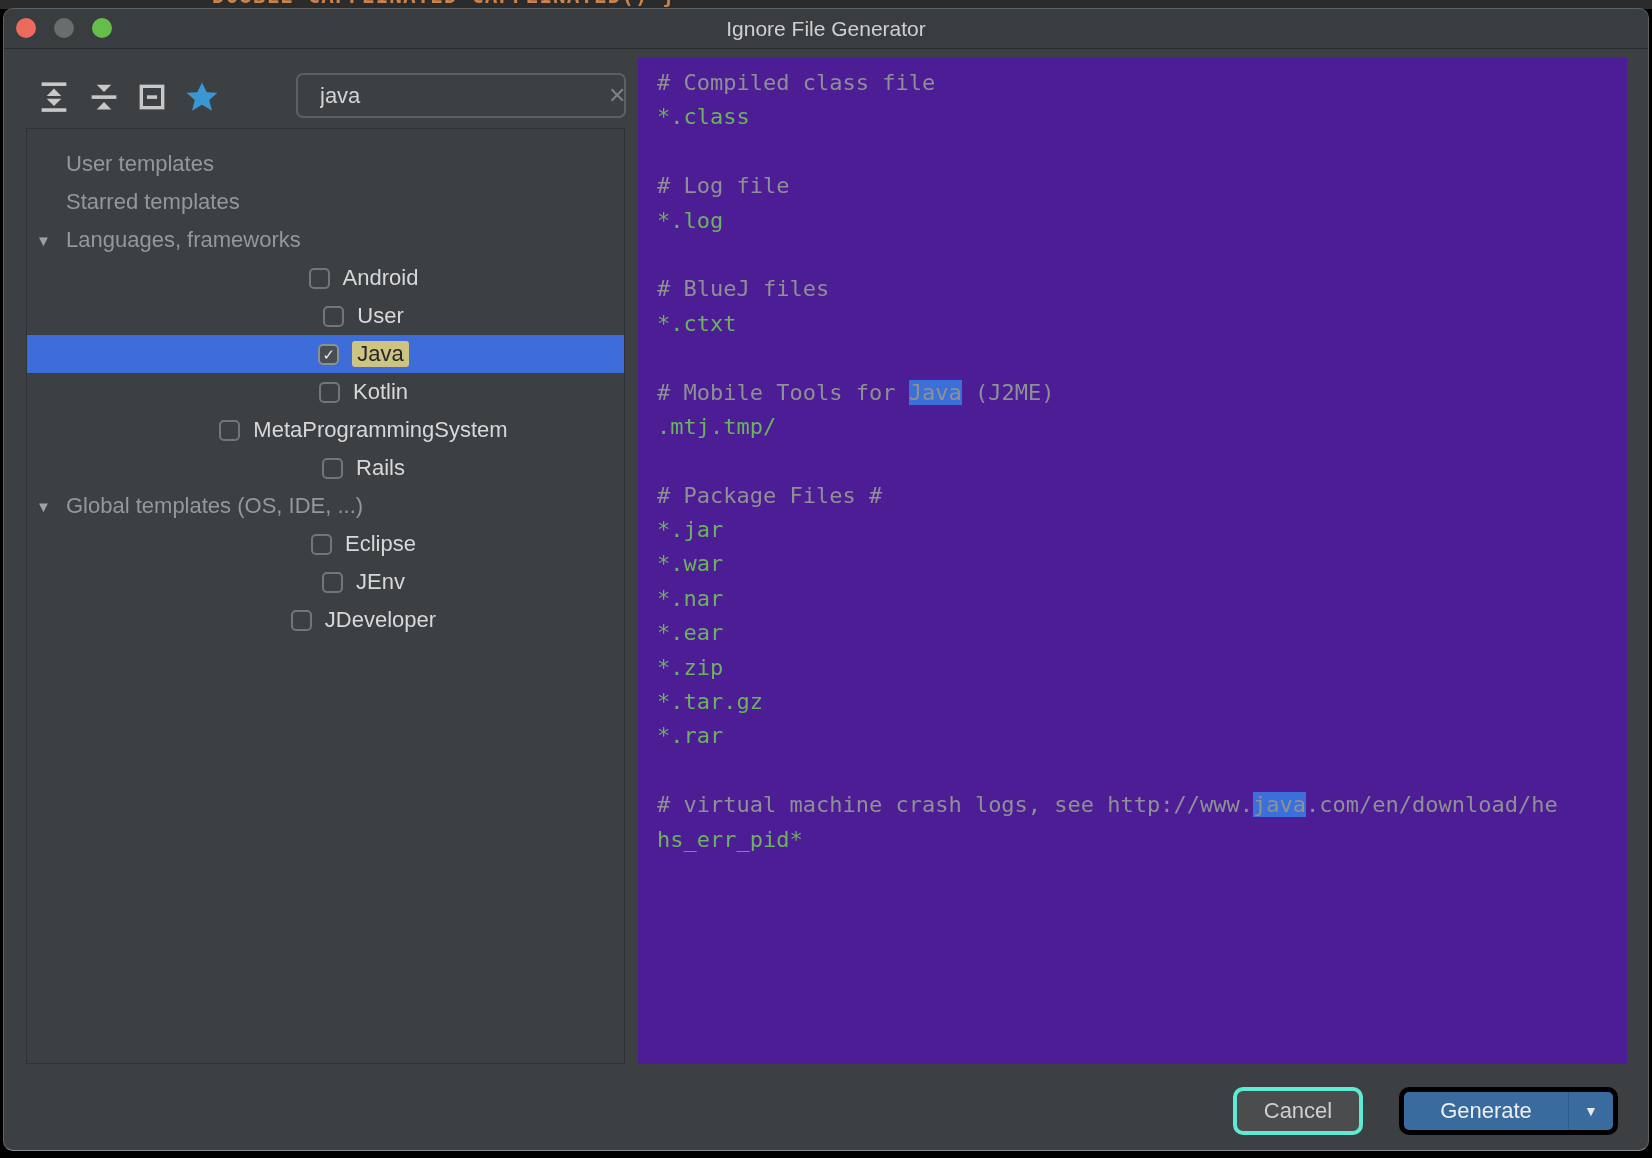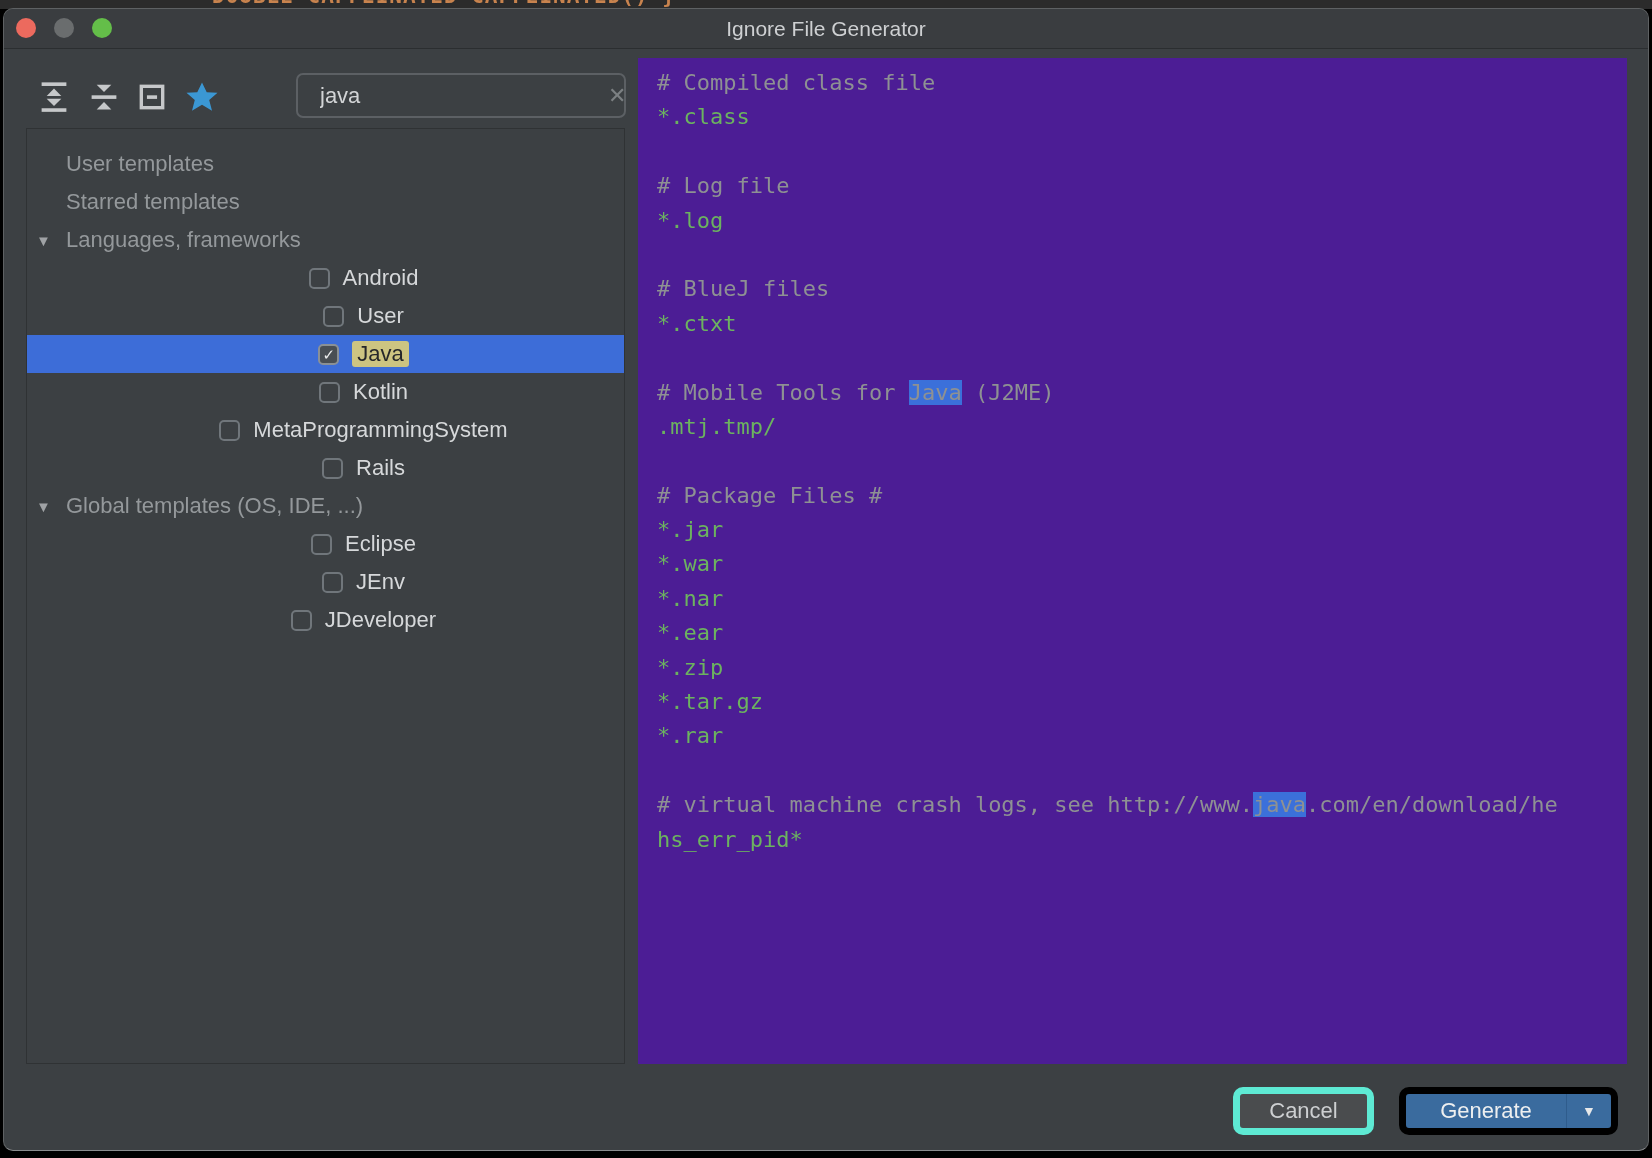--- a/index.html
+++ b/index.html
@@ -42,22 +42,22 @@
   .code { position:absolute; left:634px; top:49px; width:989px; height:1006px; background:#4c1d95;
           padding:8px 0 0 19px; overflow:hidden; font-family:"DejaVu Sans Mono",monospace;
           font-size:22px; line-height:34.4px; white-space:pre; }
   .cl { height:34.4px; }
   .comment { color:var(--comment-gray); }
   .pattern { color:var(--pattern-green); }
   .hl { background:var(--match-blue); }
 
   .btn { position:absolute; top:1078px; height:48px; border-radius:10px; font-size:22px;
          display:flex; align-items:center; justify-content:center; cursor:default; }
-  .btn-cancel { left:1229px; width:141px; background:#4a4c4e; border:7px solid #5eead4; color:#cdcfd1; }
-  .btn-generate { left:1395px; width:219px; background:var(--generate-blue); border:7px solid #000000; color:#edeff0; padding:0; }
+  .btn-cancel { left:1229px; width:130px; background:#4a4c4e; border:4px solid #5eead4; color:#cdcfd1; }
+  .btn-generate { left:1395px; width:219px; background:var(--generate-blue); border:5px solid #000000; color:#edeff0; padding:0; }
   .gen-main { flex:1; text-align:center; }
   .gen-split { width:1px; align-self:stretch; background:#2f5c8c; }
   .gen-arrow { width:44px; text-align:center; font-size:14px; color:#e6e8e9; }
 </style>
 </head>
 <body>
 
 <div class="backdrop-top">
   <span class="frag">DOUBLE CAFFEINATED CAFFEINATED() }</span>
 </div>

